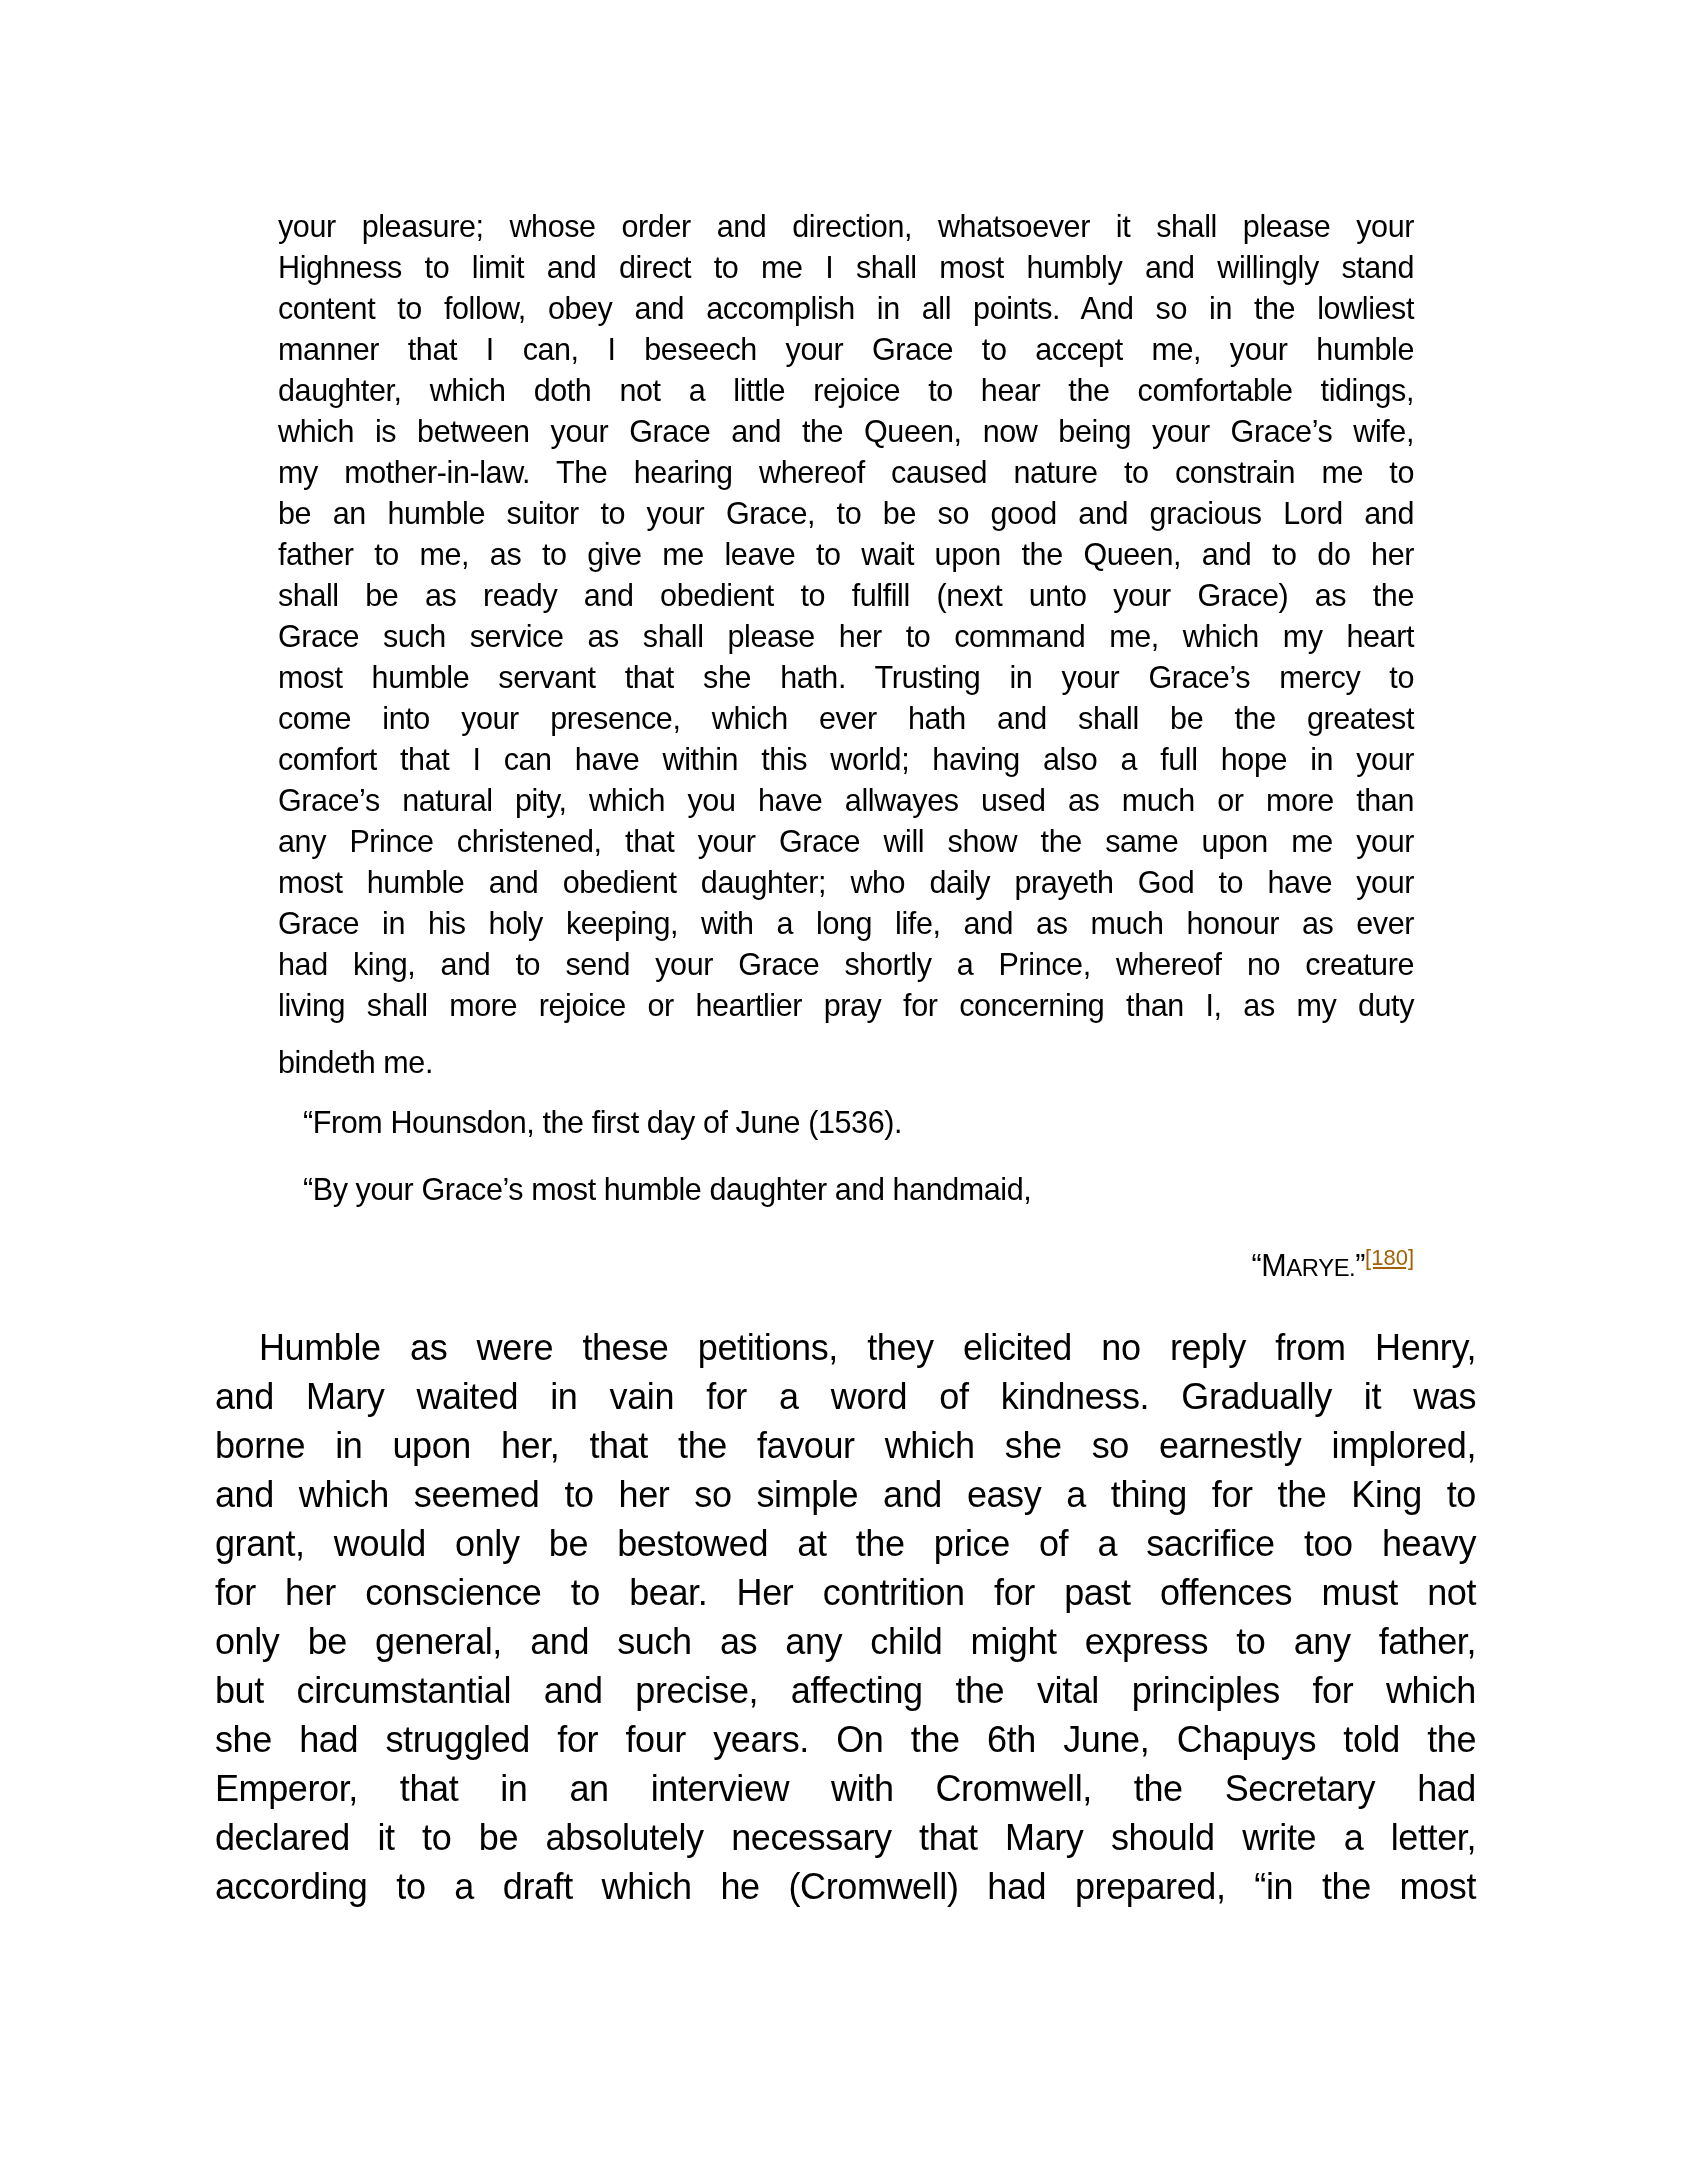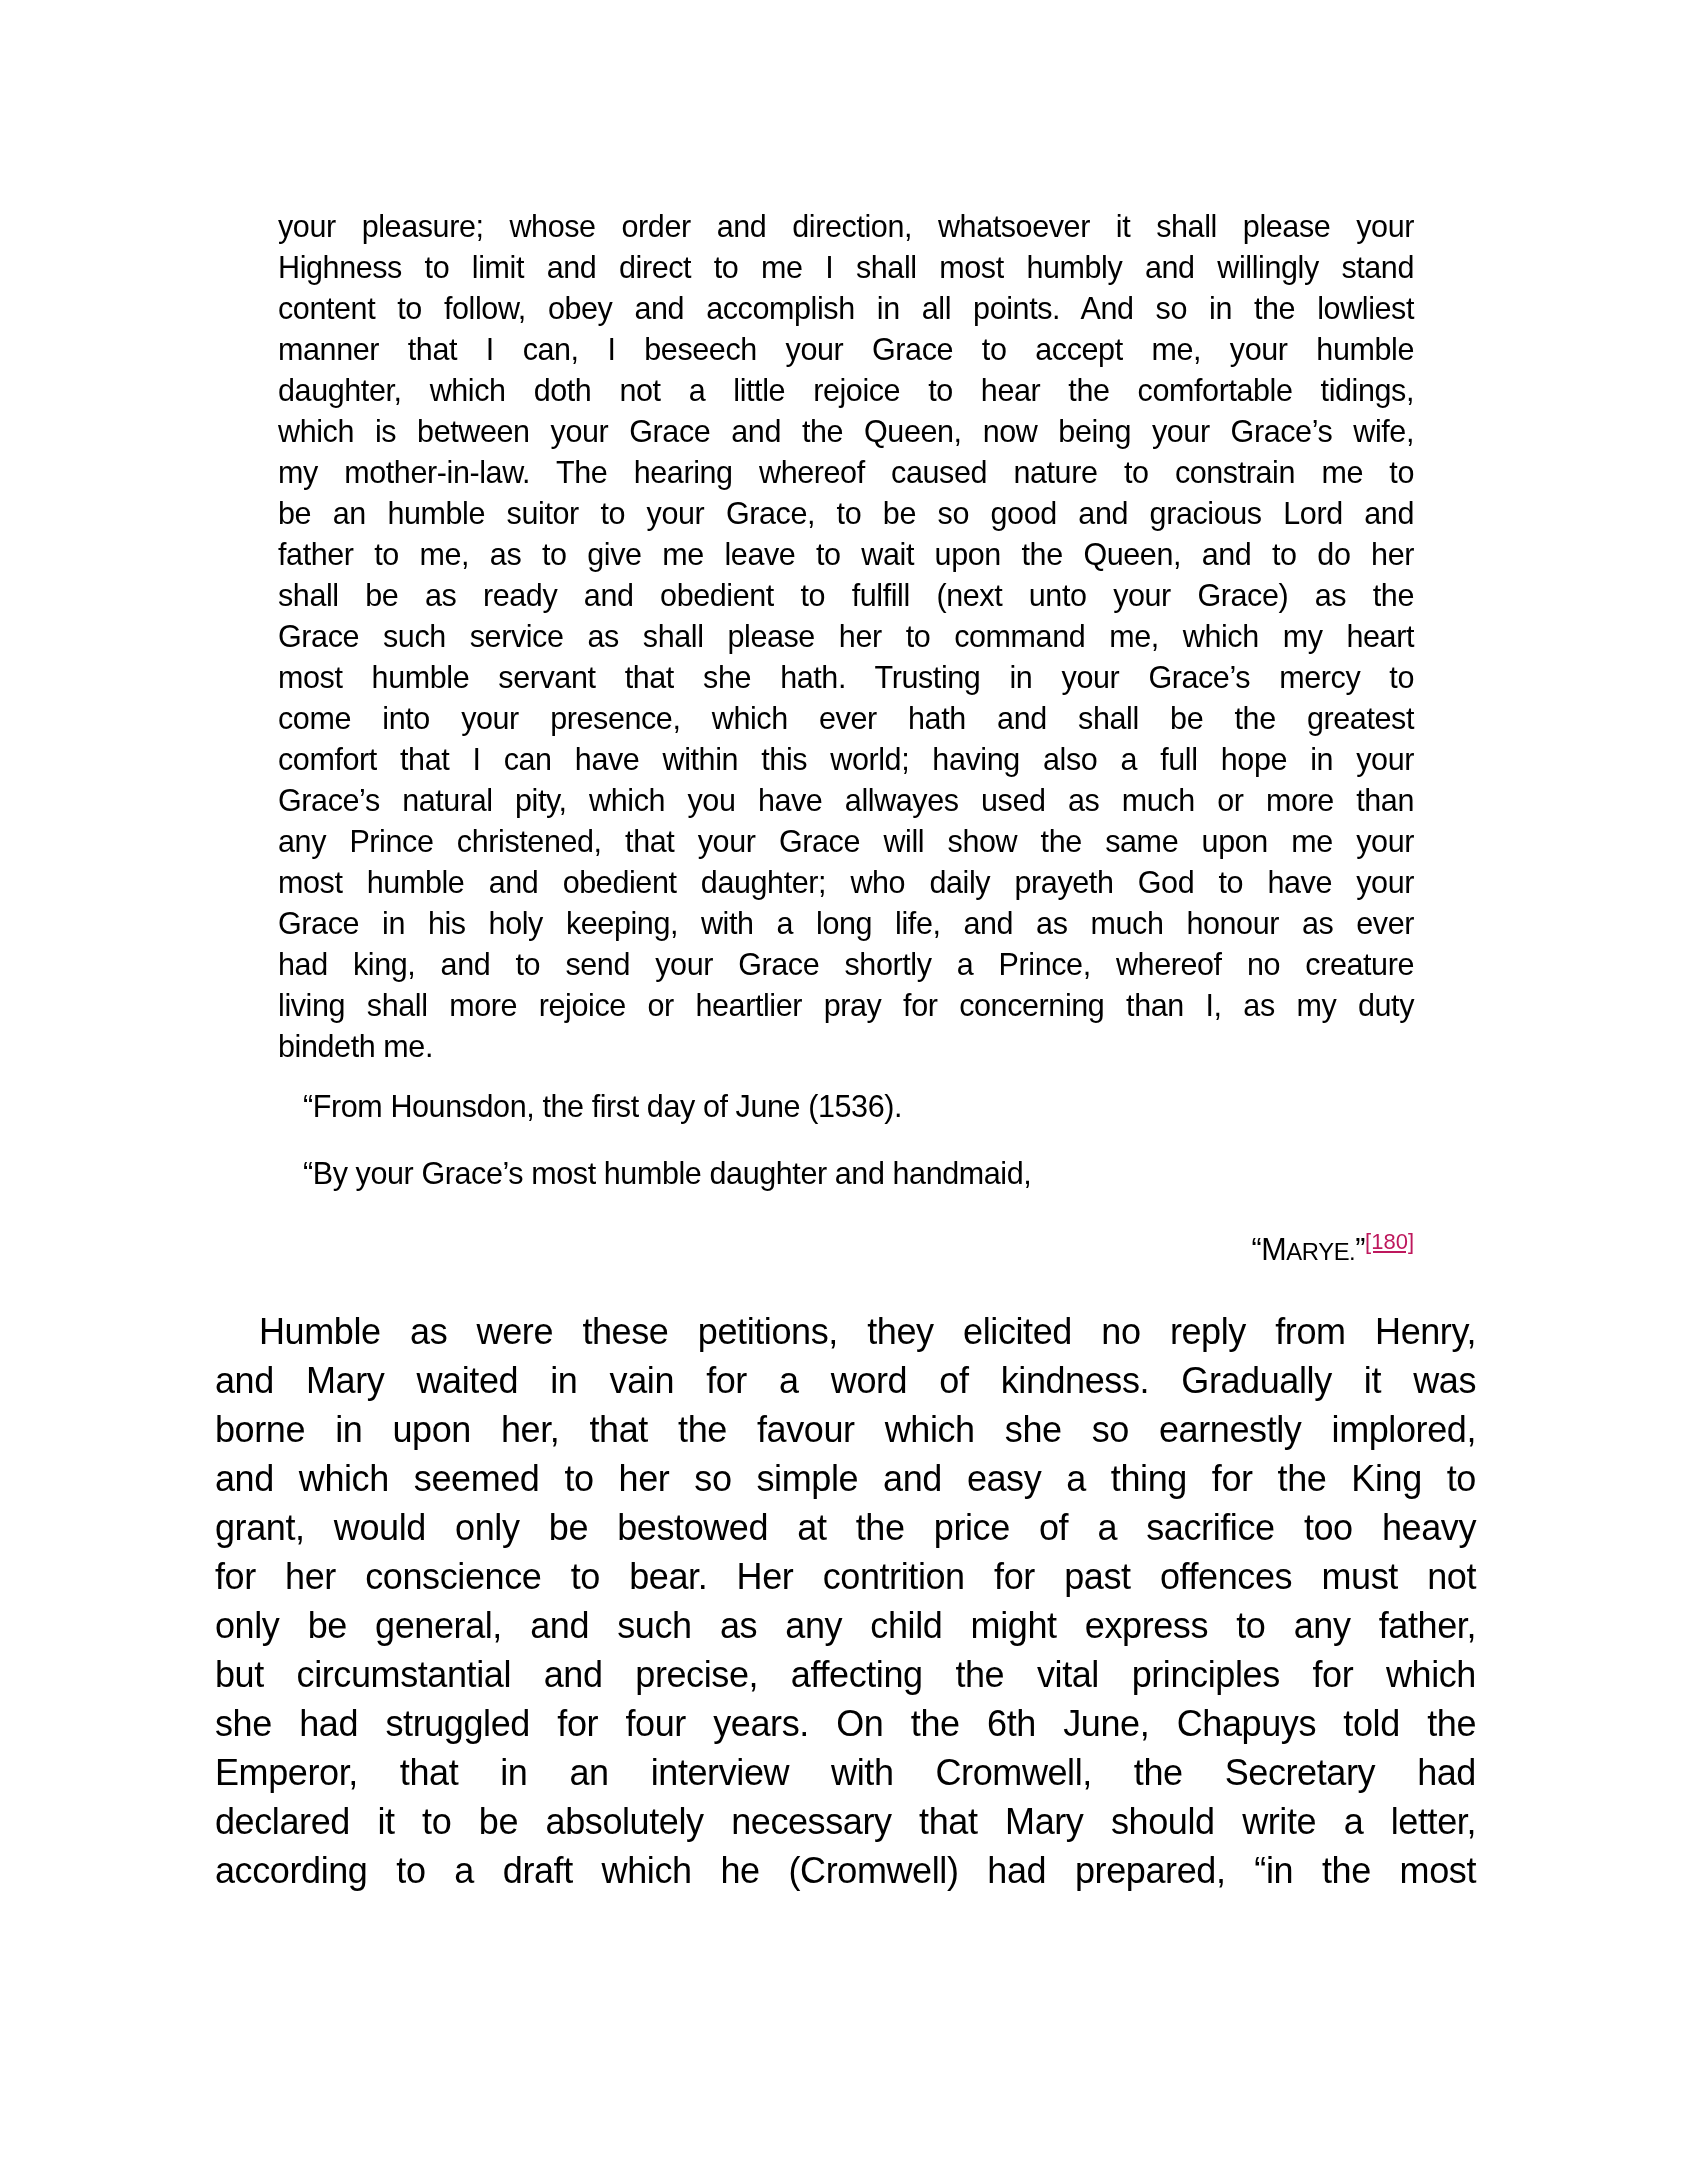--- a/index.html
+++ b/index.html
@@ -28,37 +28,38 @@
     font-size: 30.5px;
     line-height: 41px;
     letter-spacing: -0.4px;
   }
   .bq-line {
     text-align: justify;
     text-align-last: justify;
   }
   .bq-line.last {
     text-align-last: left;
+    margin-top: 16px;
   }
   .bq-single {
     margin: 0;
     text-indent: 25px;
   }
   .dateline   { margin-top: 19px; }
   .valediction{ margin-top: 26px; }
   .signature {
     margin: 27px 0 0 0;
     text-align: right;
     text-indent: 0;
   }
   .sc-small {
     font-size: 0.78em;
   }
   .fnref {
-    color: #be185d;
+    color: #a16207;
     font-size: 22px;
     text-decoration: underline;
     vertical-align: 10.7px;
     letter-spacing: 0;
     cursor: pointer;
   }
   
   .para {
     margin-top: 35px;
     font-size: 36px;

